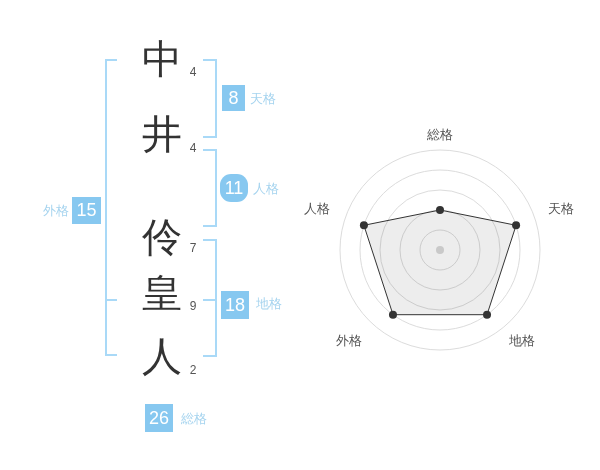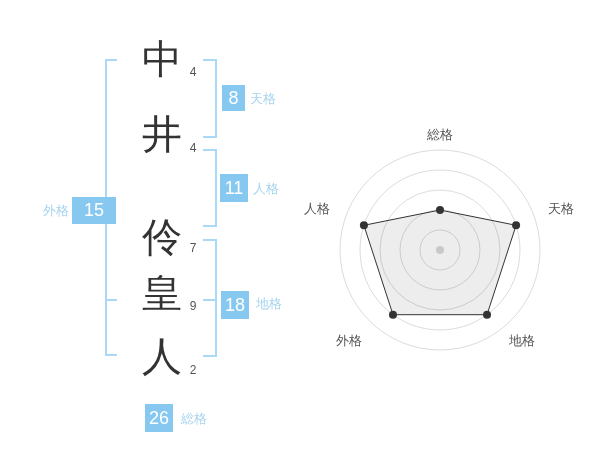--- a/index.html
+++ b/index.html
@@ -13,23 +13,23 @@
   .stroke{position:absolute;left:185px;width:16px;text-align:center;
           font-size:12px;line-height:14px;color:#555;}
   .bracket{position:absolute;background:#a9d9f7;}
   .vline{width:2px;}
   .tick{width:12px;height:2px;}
   .badge{position:absolute;background:#87c8f0;color:#fff;font-size:18px;
          text-align:center;}
   .catlabel{position:absolute;font-size:13px;color:#a6d4ef;line-height:15px;}
   
   #badge-tenkaku{left:222px;top:85px;width:23px;height:26px;line-height:26px;}
-  #badge-jinkaku{left:220px;top:174px;width:28px;height:28px;line-height:28px;}
+  #badge-jinkaku{left:220px;top:174px;width:28px;height:28px;line-height:28px;border-radius:11px;}
   #badge-chikaku{left:221px;top:291px;width:28px;height:28px;line-height:28px;}
-  #badge-gaikaku{left:72px;top:197px;width:44px;height:27px;line-height:27px;}
+  #badge-gaikaku{left:72px;top:197px;width:29px;height:27px;line-height:27px;}
   #badge-soukaku{left:145px;top:404px;width:28px;height:28px;line-height:28px;}
   #label-tenkaku{left:250px;top:91px;}
   #label-jinkaku{left:253px;top:181px;}
   #label-chikaku{left:256px;top:296px;}
   #label-gaikaku{left:43px;top:203px;}
   #label-soukaku{left:181px;top:411px;}
   
   #radar{position:absolute;left:290px;top:120px;}
   .axislabel{position:absolute;font-size:13px;color:#555;line-height:15px;
              width:30px;text-align:center;}

